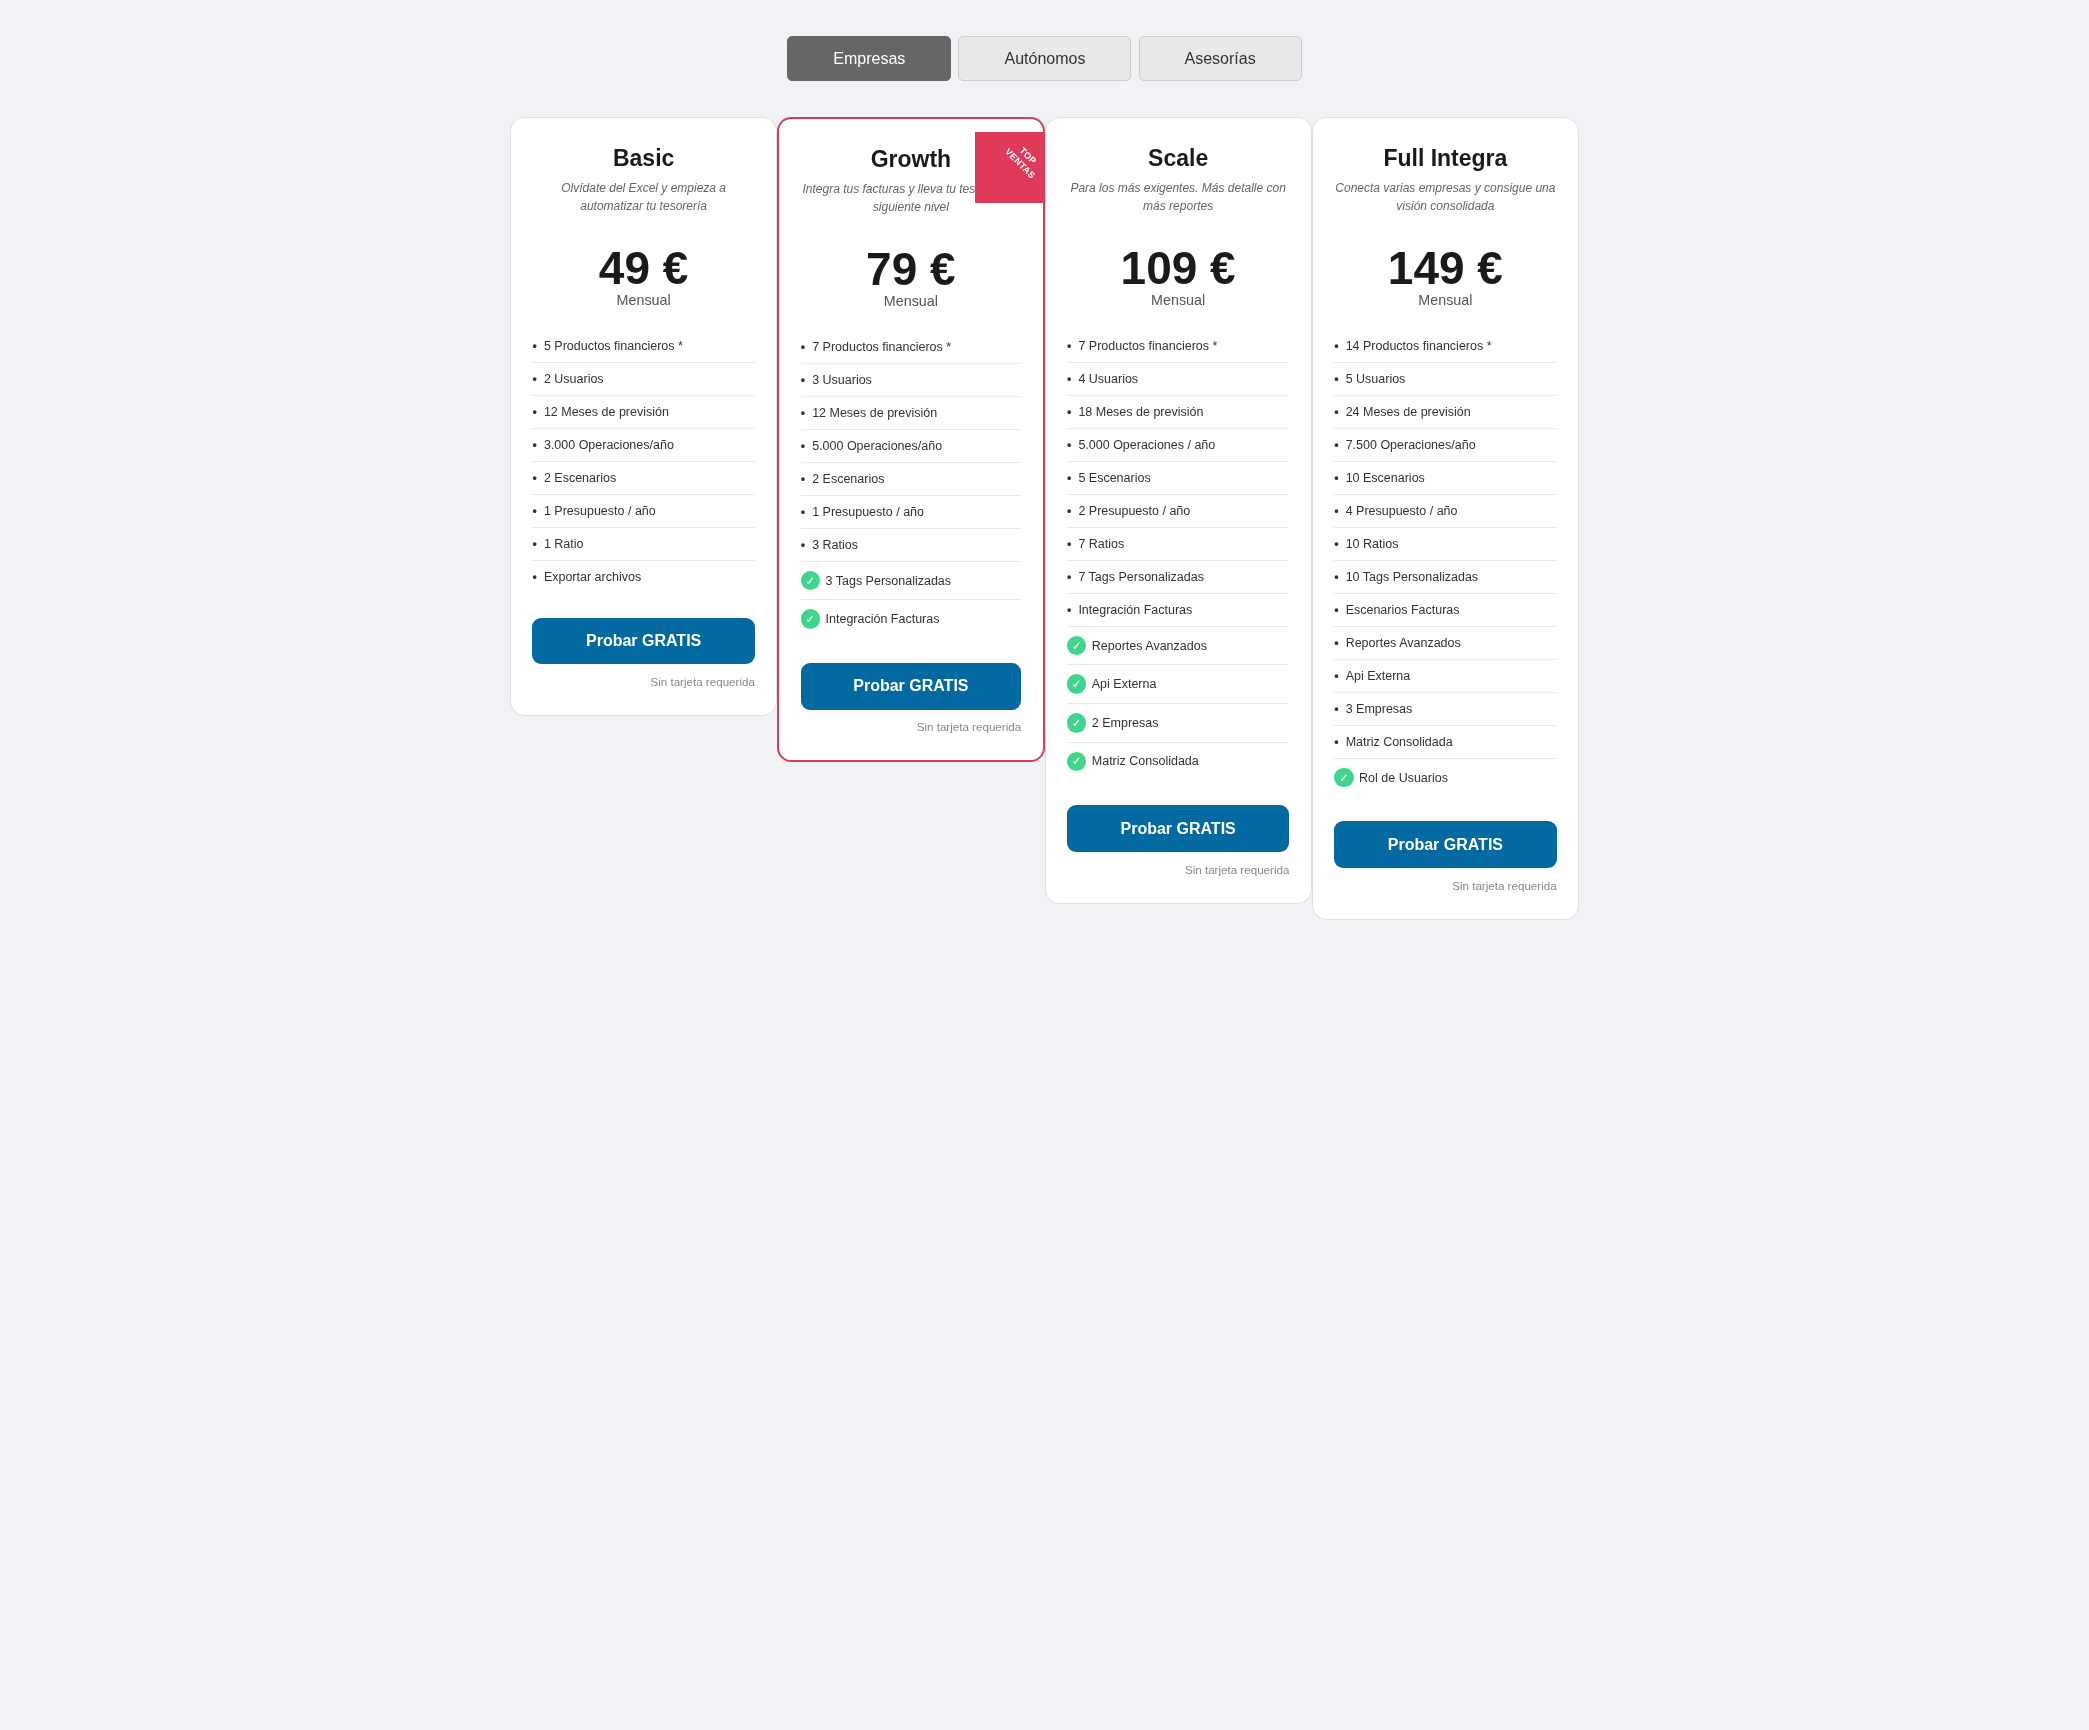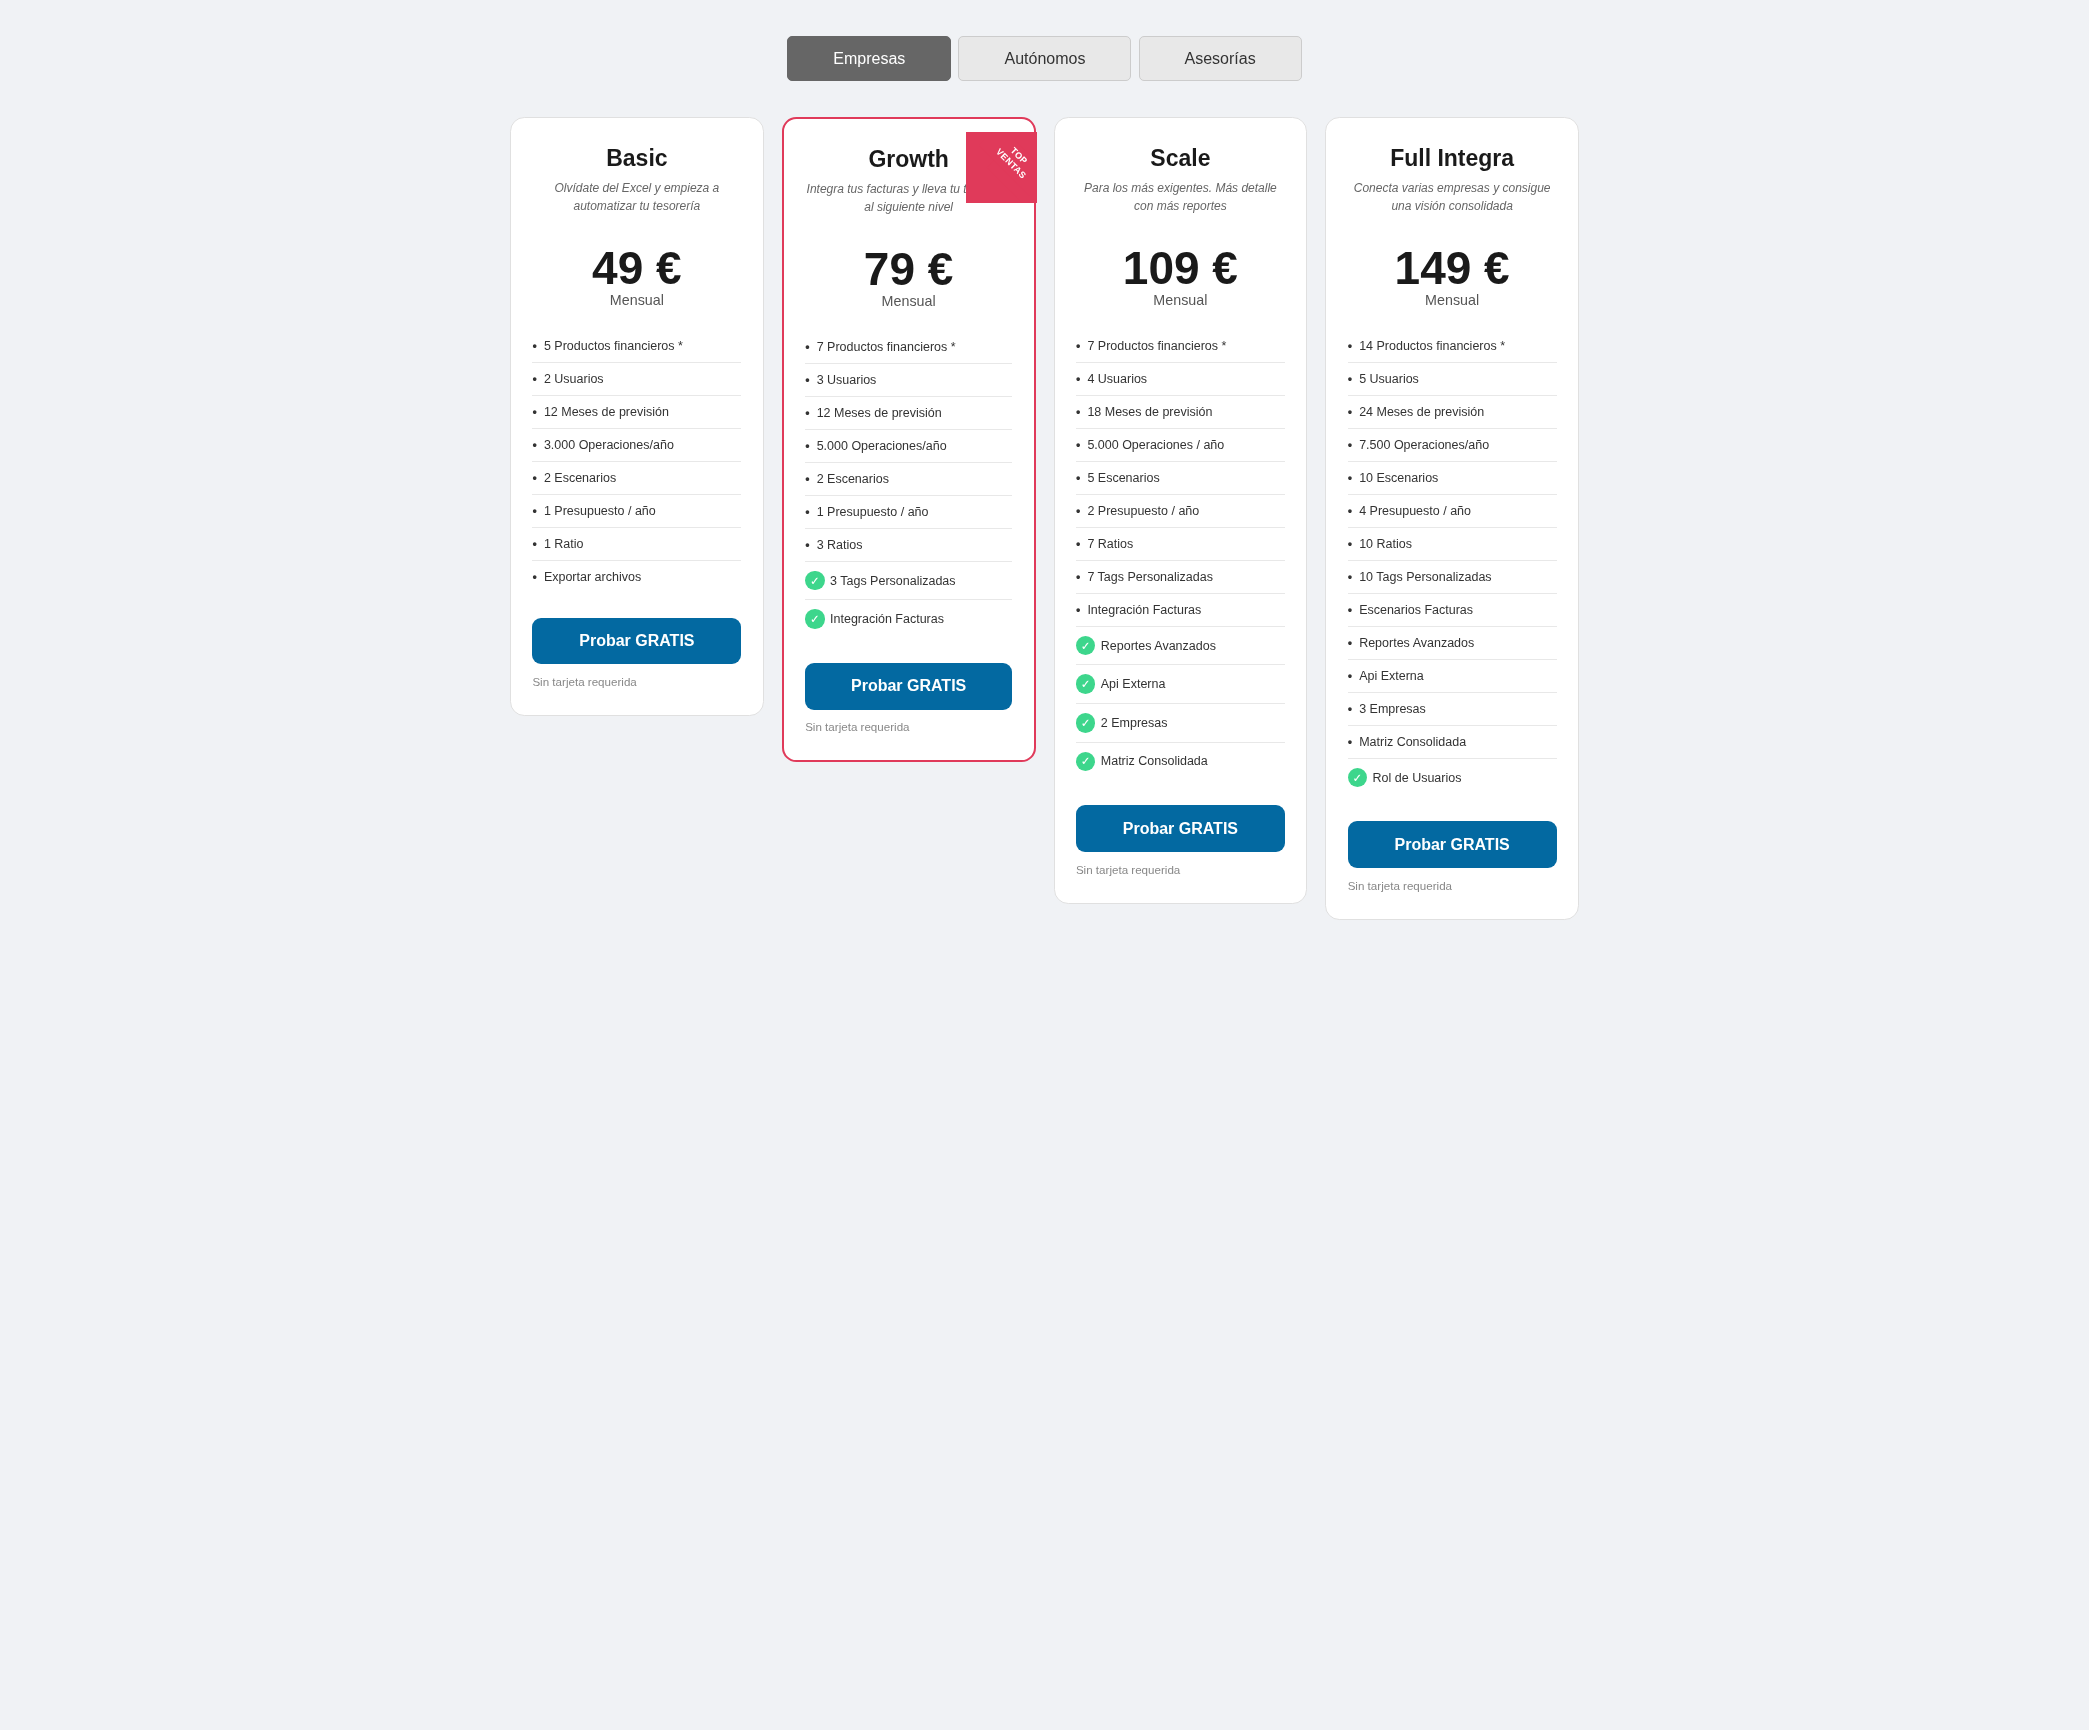--- a/index.html
+++ b/index.html
@@ -37,21 +37,21 @@
     .tab-btn.active {
       background: #666;
       color: #fff;
       border-color: #666;
     }
 
     
     .cards {
       display: grid;
       grid-template-columns: repeat(4, 1fr);
-      gap: 18px;
+      gap: 0;
       align-items: start;
     }
 
     .card {
       background: #fff;
       border-radius: 14.3px;
       border: 1.3px solid #e0e0e0;
       padding: 27px 21.4px;
       position: relative;
       overflow: visible;
@@ -183,21 +183,21 @@
       color: #fff;
       border: none;
       border-radius: 9px;
       font-size: 16px;
       font-weight: 700;
       cursor: pointer;
       margin-bottom: 10.7px;
     }
 
     .no-card {
-      text-align: left;
+      text-align: right;
       font-size: 11.6px;
       color: #888;
     }
   </style>
 </head>
 <body>
 
 <div class="page-wrapper">
 
   <div class="tabs" id="tabs-container">

